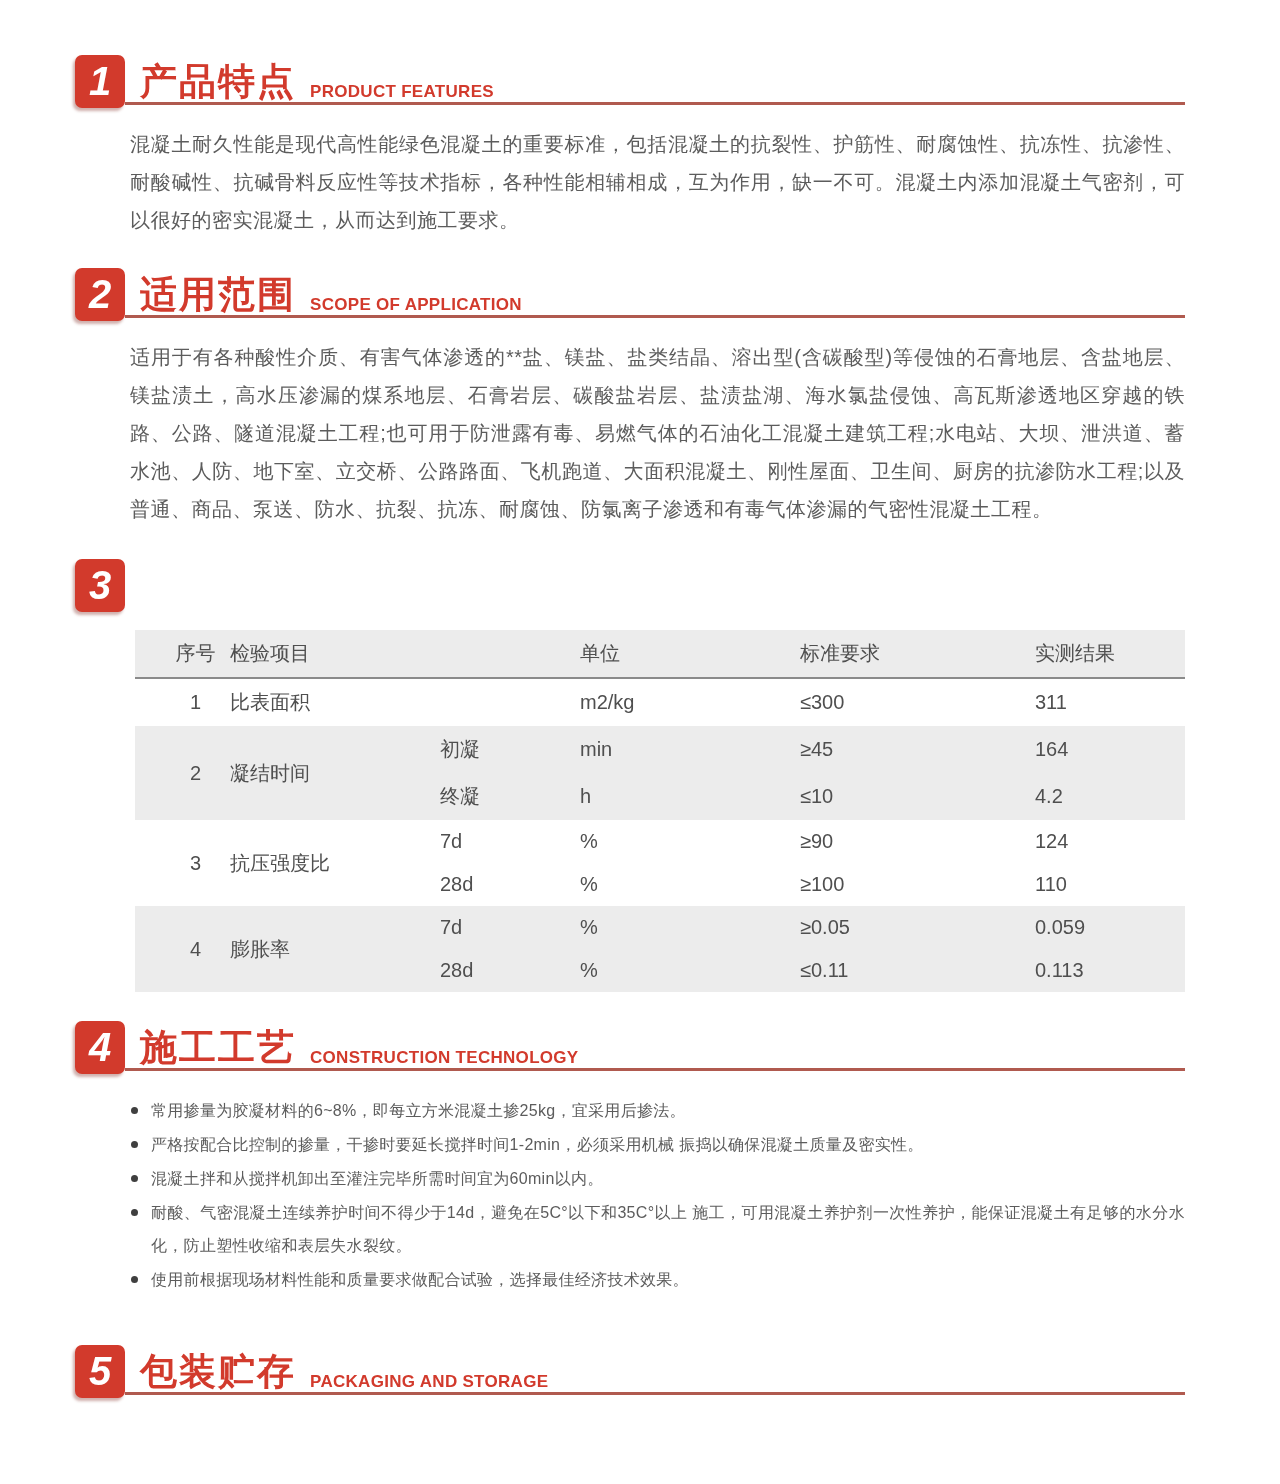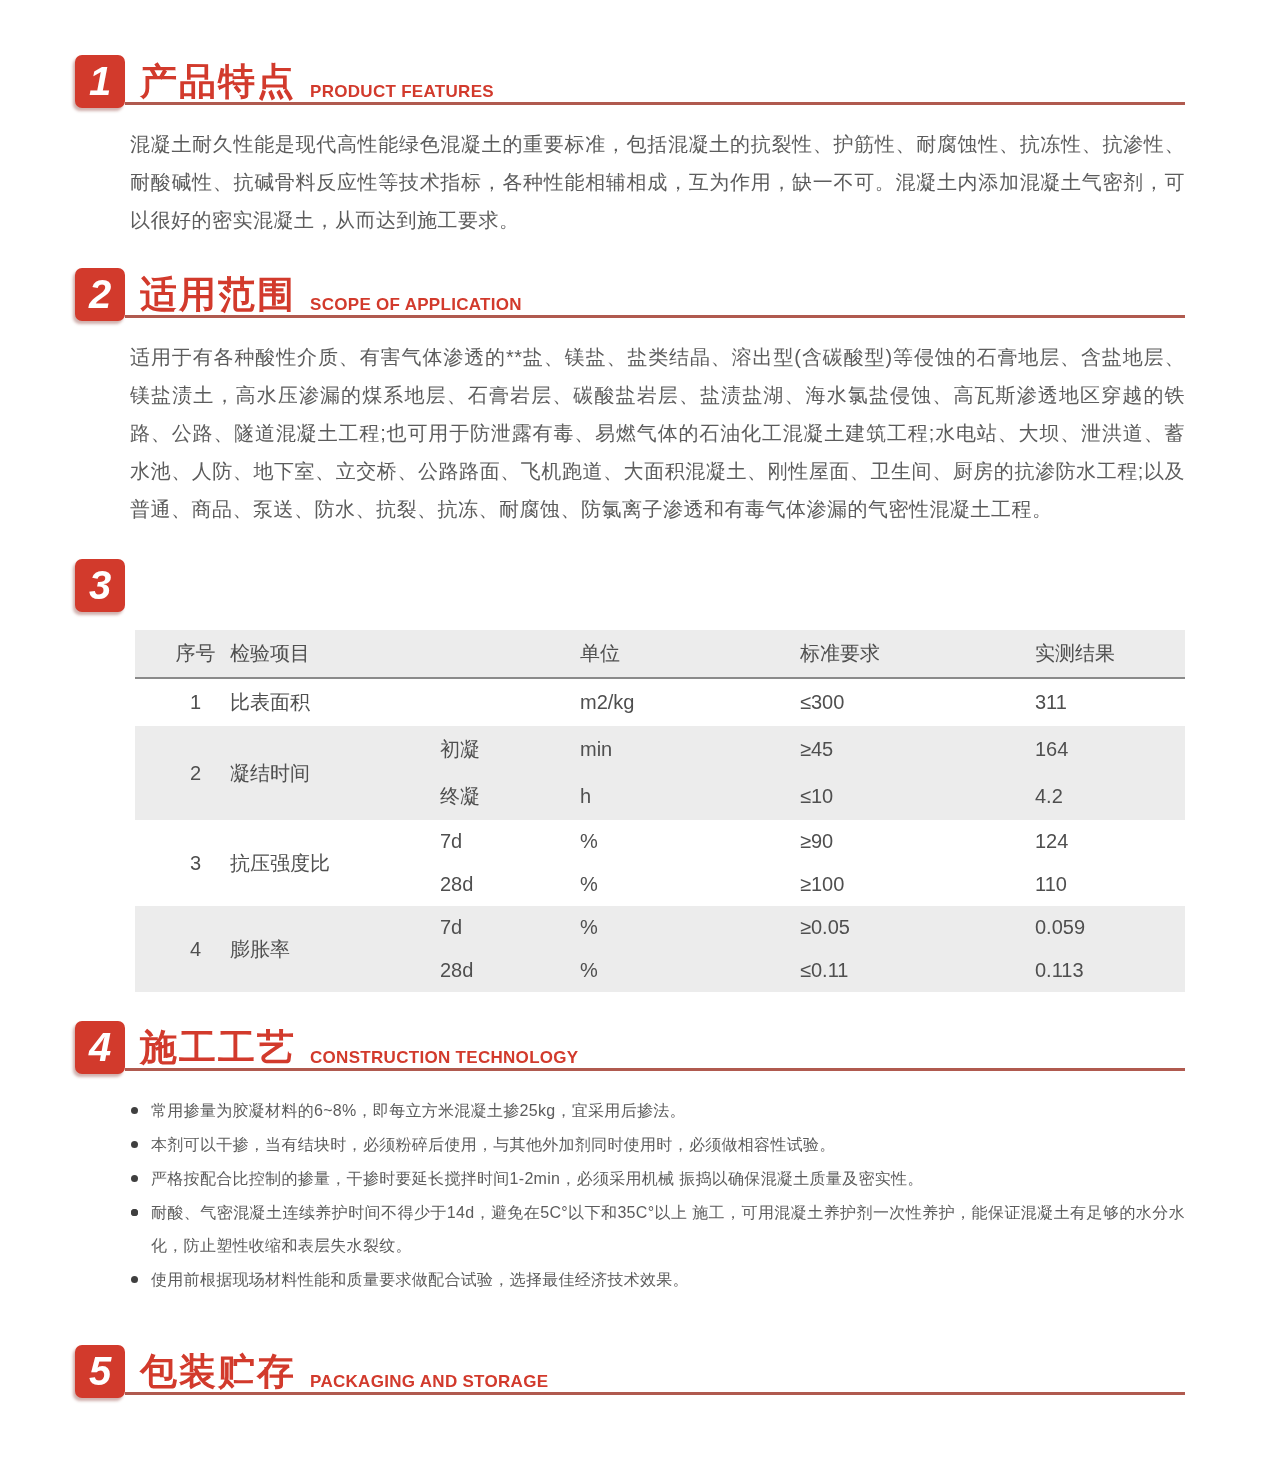--- a/index.html
+++ b/index.html
@@ -245,23 +245,22 @@
     <div class="num-box">
       <span>4</span>
     </div>
     <div class="head-rule">
       <span class="sec-title-zh">施工工艺</span>
       <span class="sec-title-en">CONSTRUCTION TECHNOLOGY</span>
     </div>
   </div>
   <ul class="bullets">
     <li><span class="dot"></span><span>常用掺量为胶凝材料的6~8%，即每立方米混凝土掺25kg，宜采用后掺法。</span></li>
-    <li><span class="dot"></span><span>本剂可以干掺，当有结块时，必须粉碎后使用，与其他外加剂同时使用时，必须做相容性试验。</span></li>
     <li><span class="dot"></span><span>严格按配合比控制的掺量，干掺时要延长搅拌时间1-2min，必须采用机械 振捣以确保混凝土质量及密实性。</span></li>
-    <li><span class="dot"></span></li>
+    <li><span class="dot"></span><span>混凝土拌和从搅拌机卸出至灌注完毕所需时间宜为60min以内。</span></li>
     <li><span class="dot"></span><span>耐酸、气密混凝土连续养护时间不得少于14d，避免在5C°以下和35C°以上 施工，可用混凝土养护剂一次性养护，能保证混凝土有足够的水分水化，防止塑性收缩和表层失水裂纹。</span></li>
     <li><span class="dot"></span><span>使用前根据现场材料性能和质量要求做配合试验，选择最佳经济技术效果。</span></li>
   </ul>
 
   <div class="sec-head mt-s5">
     <div class="num-box">
       <span>5</span>
     </div>
     <div class="head-rule">
       <span class="sec-title-zh">包装贮存</span>

